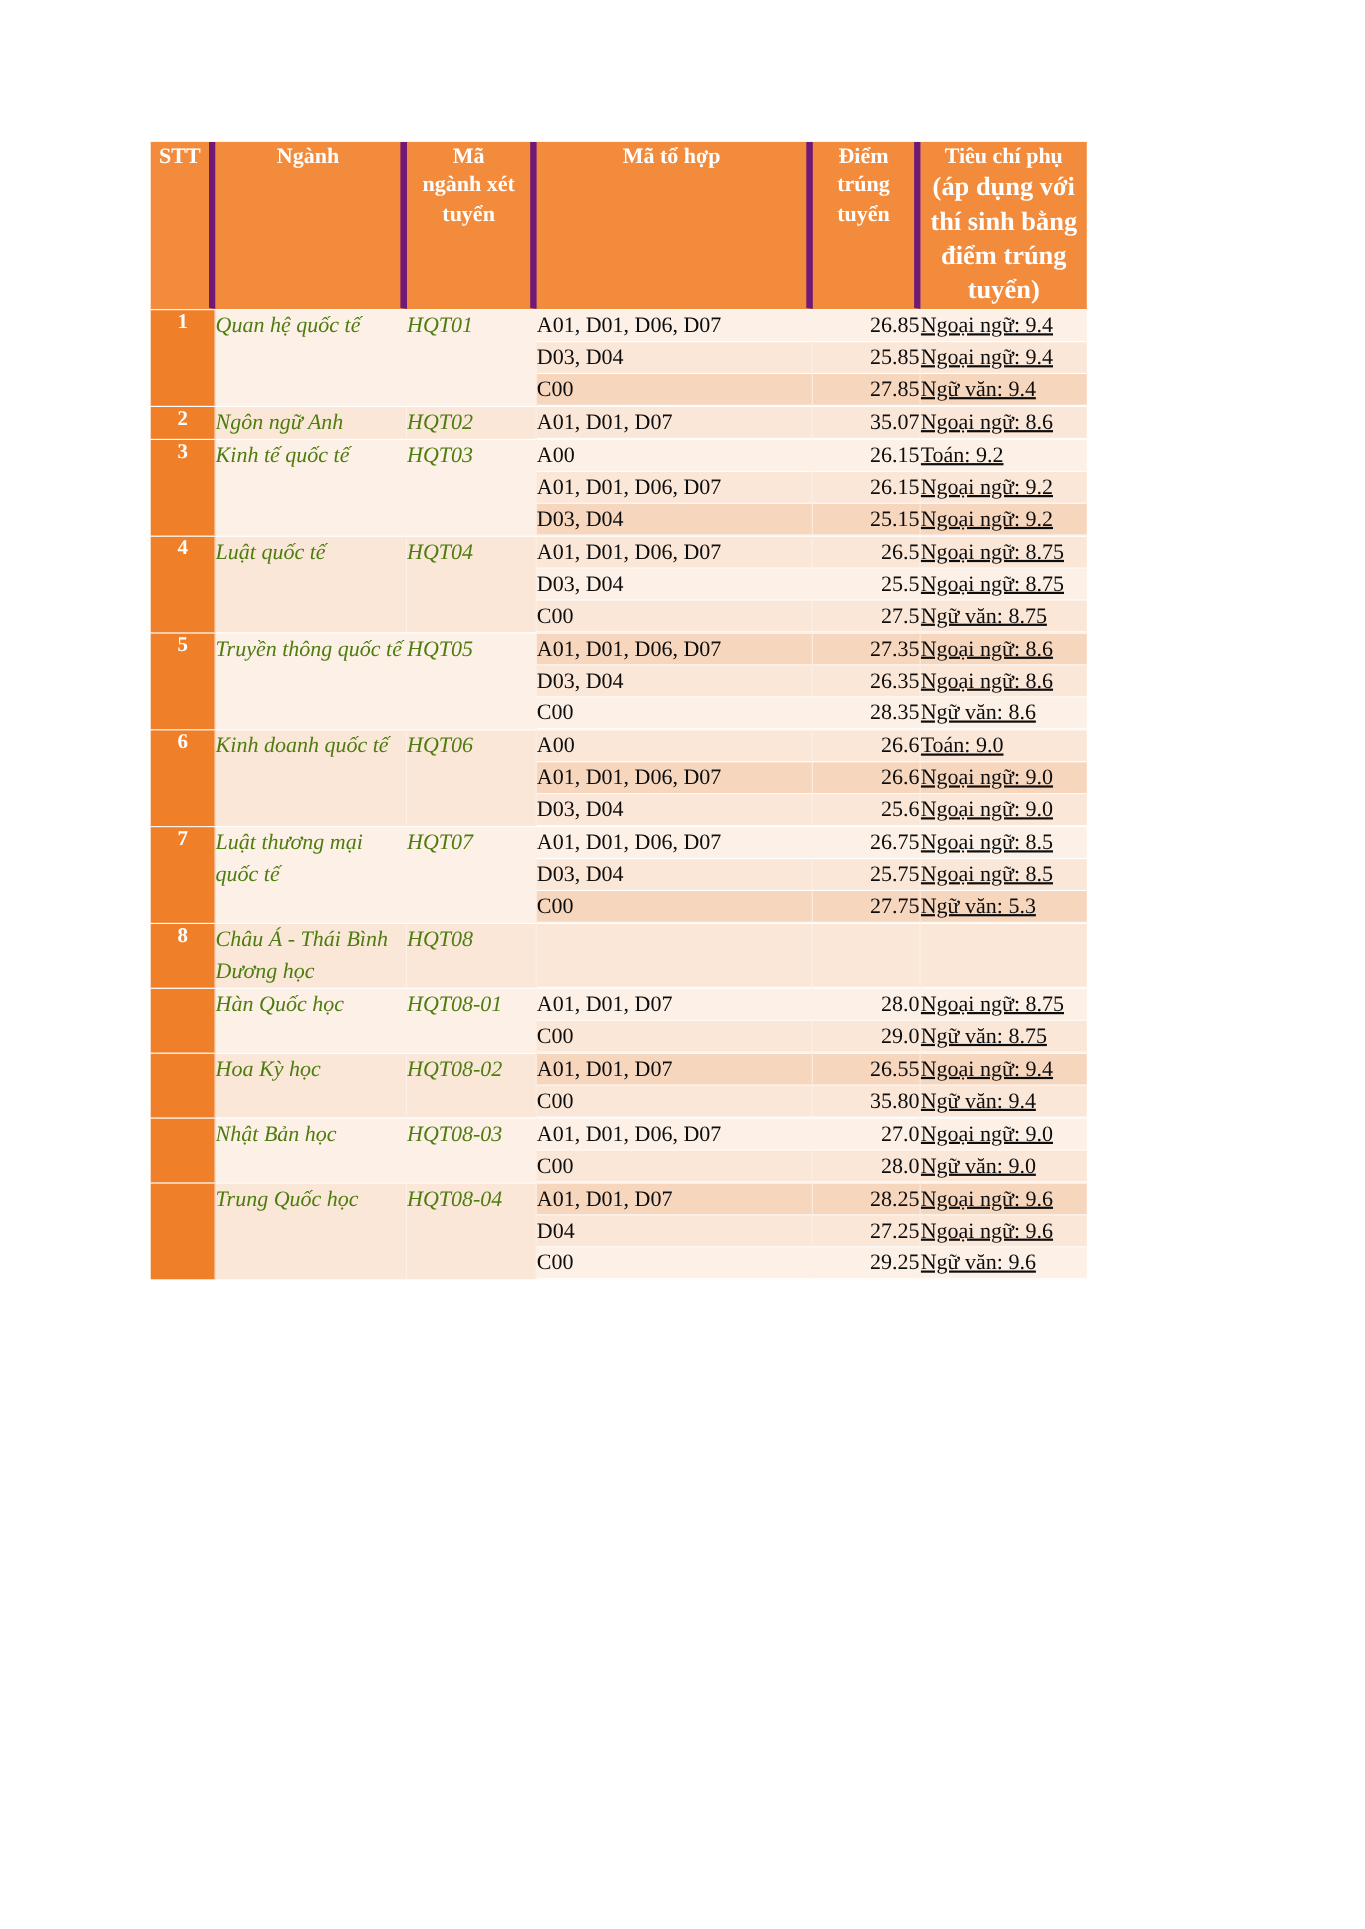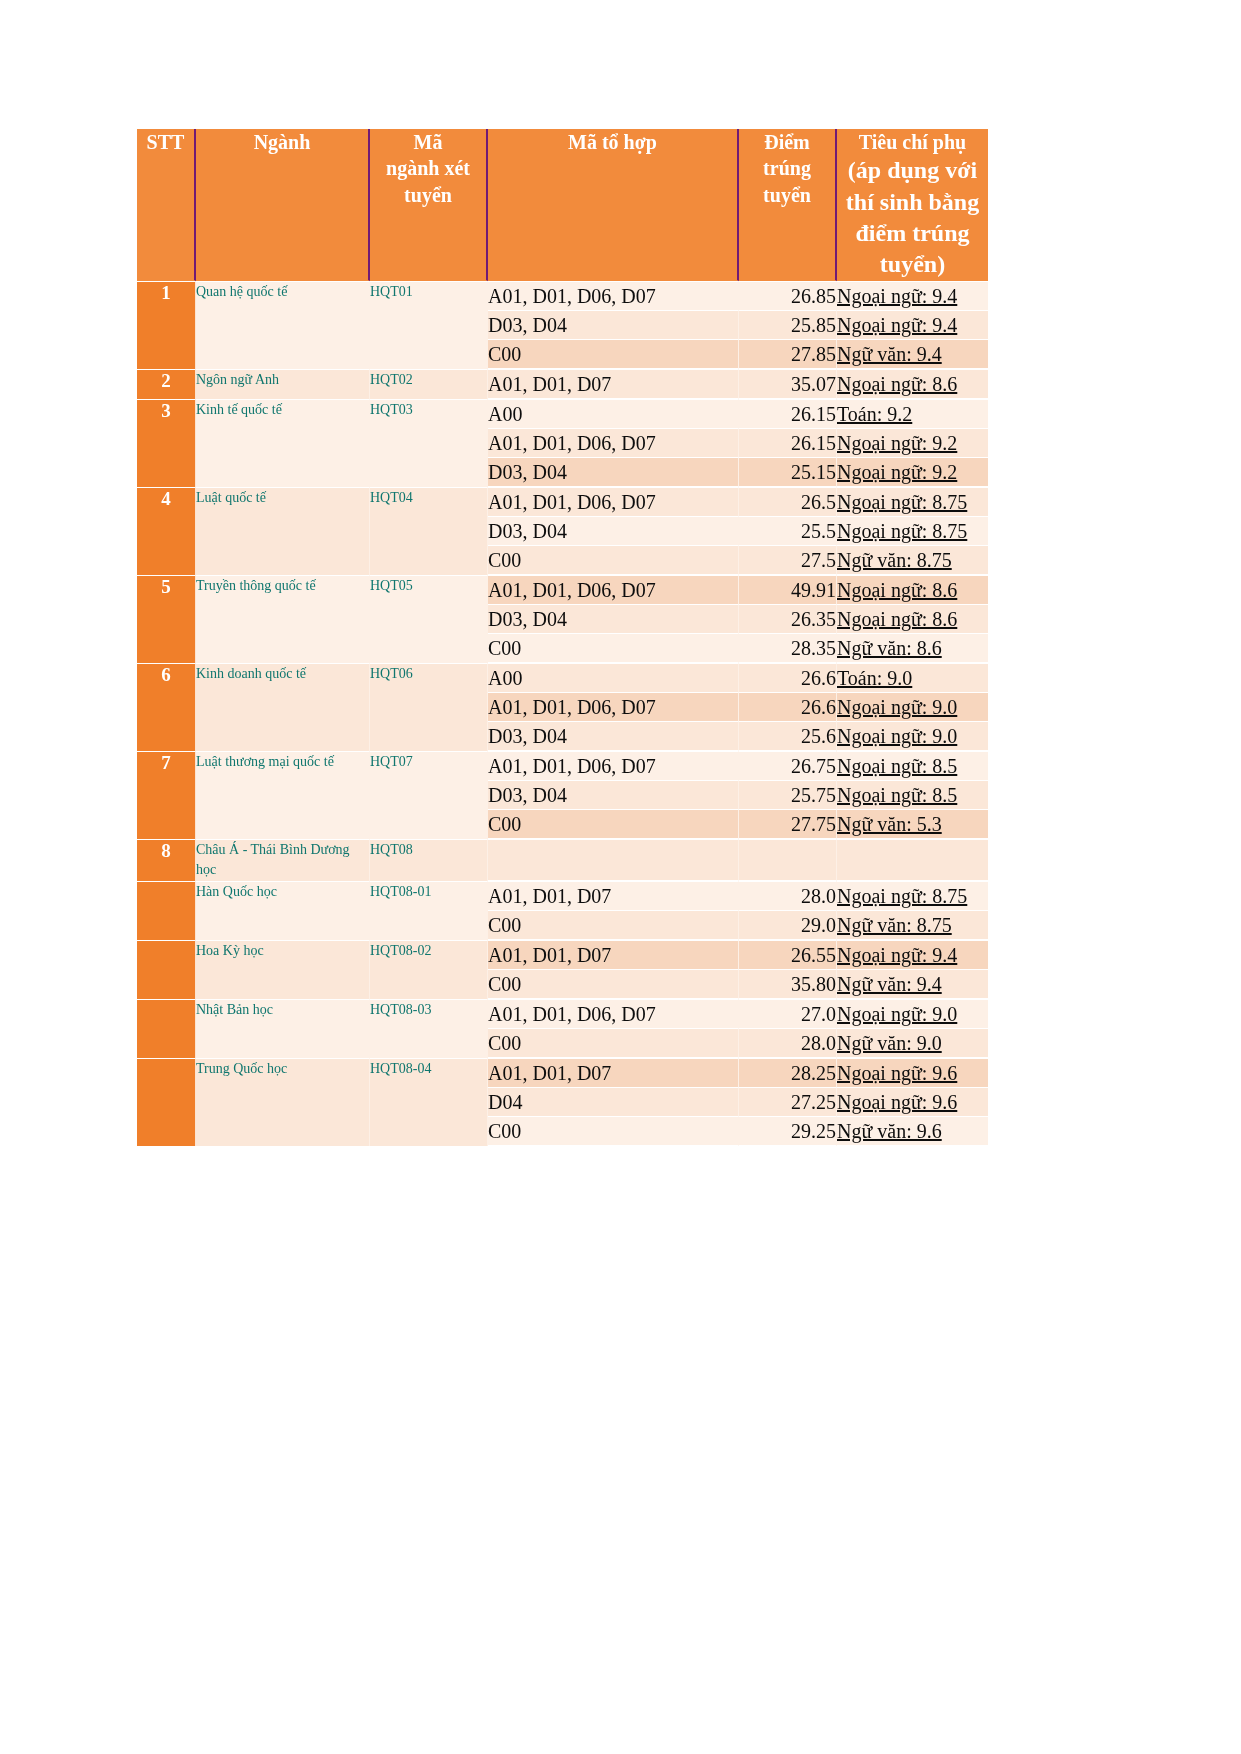--- a/index.html
+++ b/index.html
@@ -38,21 +38,21 @@
   }
   
   thead th {
     background: #F28B3C;
     color: #FFFFFF;
     font-weight: bold;
     text-align: center;
     font-size: 20px;
     line-height: 1.32;
     padding: 10px 6px 12px 6px;
-    border-right: 2px solid #701a75;
+    border-right: 6px solid #701a75;
     border-bottom: 1px solid #F28B3C;
   }
   thead th.last { border-right: none; }
   thead th .sub {
     display: block;
     font-weight: bold;
     font-size: 24px;
     line-height: 1.3;
   }
   
@@ -69,25 +69,26 @@
     color: #FFFFFF;
     font-weight: bold;
     text-align: center;
     font-size: 19px;
     padding: 9px 0 0 0;
     border-right: 1px solid #FCE3D0;
   }
   td.stt.empty { color: transparent; }
 
   td.nganh, td.ma {
-    font-size: 14px;
+    font-size: 20px;
     line-height: 1.45;
-    color: #0f766e;
+    color: #4d7c0f;
     padding: 8px 9px 8px 10px;
     border-right: 1px solid #FDF0E6;
+    font-style: italic;
   }
   td.ma { padding-left: 4px; padding-right: 4px; }
 
   td.toh, td.diem, td.tieu {
     font-size: 20px;
     line-height: 1.4;
     color: #0d0d0d;
     padding: 8px 8px 8px 10px;
     border-right: 1px solid #FDF0E6;
     border-bottom: 1px solid #FFFFFF;
@@ -235,21 +236,21 @@
           <td class="diem bg-light">27.5</td>
           <td class="tieu bg-light">
             <span class="crit">Ngữ văn: 8.75</span>
           </td>
         </tr>
         <tr class="combo-row group-start">
           <td class="stt" rowspan="3">5</td>
           <td class="nganh span-pale" rowspan="3">Truyền thông quốc tế</td>
           <td class="ma span-pale" rowspan="3">HQT05</td>
           <td class="toh bg-mid">A01, D01, D06, D07</td>
-          <td class="diem bg-mid">49.91</td>
+          <td class="diem bg-mid">27.35</td>
           <td class="tieu bg-mid">
             <span class="crit">Ngoại ngữ: 8.6</span>
           </td>
         </tr>
         <tr class="combo-row">
           <td class="toh bg-light">D03, D04</td>
           <td class="diem bg-light">26.35</td>
           <td class="tieu bg-light">
             <span class="crit">Ngoại ngữ: 8.6</span>
           </td>

